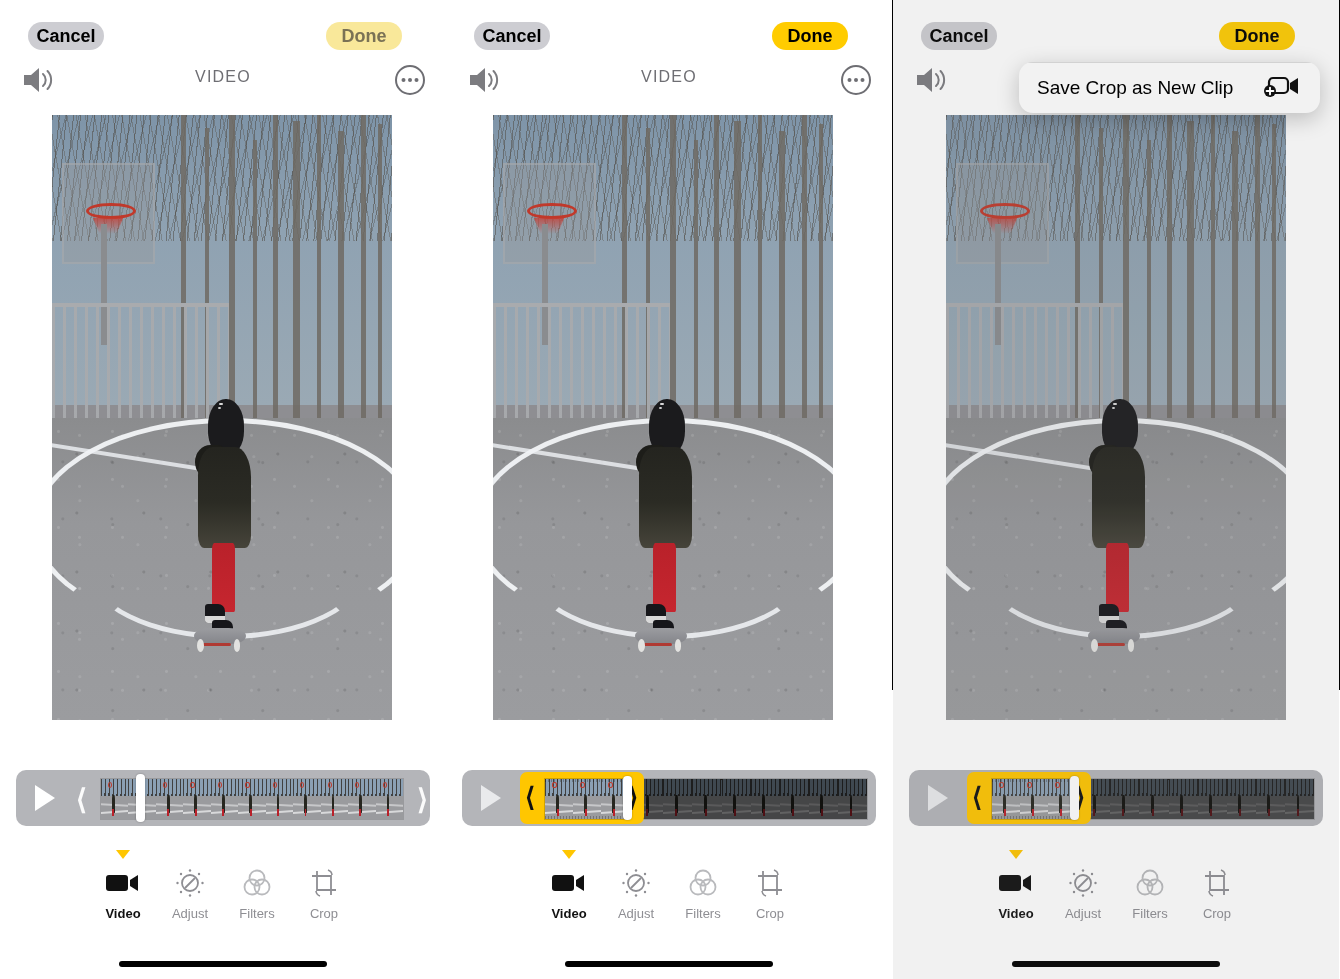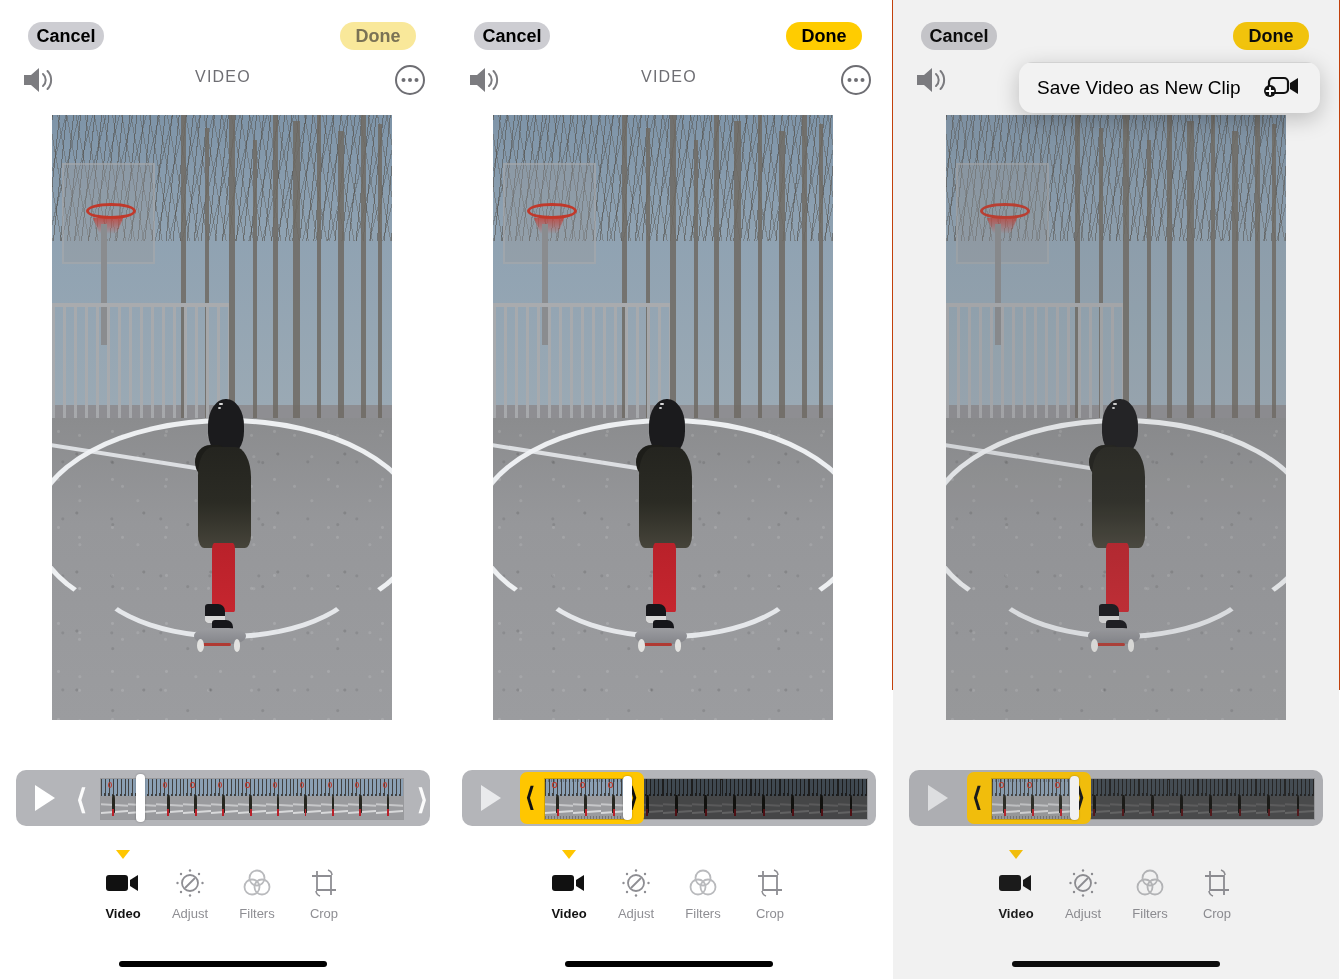--- a/index.html
+++ b/index.html
@@ -1,41 +1,41 @@
 <!DOCTYPE html>
 <html><head>
 <meta charset="utf-8">
 <style>
   html,body{margin:0;padding:0;background:#ffffff;}
   body{
     width:1340px;height:979px;overflow:hidden;
     font-family:"Liberation Sans", sans-serif;
     -webkit-font-smoothing:antialiased;
   }
-  .stage{position:relative;width:1340px;height:690px;background:#c2410c;}
+  .stage{position:relative;width:1340px;height:690px;background:#000000;}
 
   
   .panel{position:absolute;top:0;width:446px;height:979px;background:#fff;}
   .panel.p1{left:0;}
   .panel.p2{left:446px;}
   .panel.p3{left:893px;}
   .panel .dimmer{position:absolute;inset:0;background:rgba(120,120,120,0.10);pointer-events:none;z-index:40;display:none;}
   .panel.dim .dimmer{display:block;}
 
   
   .topbar{position:absolute;left:0;top:0;width:100%;height:58px;}
   .pillbtn{
     position:absolute;border:none;border-radius:16px;
     font-size:18px;font-weight:bold;line-height:1;
     padding:0;cursor:pointer;
     display:flex;align-items:center;justify-content:center;
     font-family:"Liberation Sans", sans-serif;
   }
   .cancel-btn{left:28px;top:22px;width:76px;height:28px;background:#cdcdd2;color:#000;}
-  .done-btn{right:30px;top:22px;width:76px;height:28px;background:#FFCC00;color:#000;}
+  .done-btn{right:44px;top:22px;width:76px;height:28px;background:#FFCC00;color:#000;}
   .done-btn.faded{background:#f9e89a;color:#7a7255;}
 
   
   .subbar{position:absolute;left:0;top:58px;width:100%;height:48px;}
   .speaker{position:absolute;left:20px;top:6px;width:40px;height:32px;}
   .title-video{
     position:absolute;left:0;right:0;top:10px;text-align:center;
     font-size:16px;letter-spacing:1.2px;color:#6e6e73;font-weight:normal;
   }
   .ellipsis-btn{position:absolute;right:20px;top:6px;width:32px;height:32px;cursor:pointer;}
@@ -999,21 +999,21 @@
       </div>
     </div>
 
     <div class="home-ind"></div>
     <div class="dimmer"></div>
   </div>
 
   <div class="ctxmenu">
     <div class="ctx-sep"></div>
     <div class="ctx-item">
-      <span>Save Video as New Clip</span>
+      <span>Save Crop as New Clip</span>
       <span>
         <svg viewBox="0 0 40 26" width="40" height="26" aria-hidden="true">
           <rect x="7" y="5" width="19" height="15" rx="4" fill="none" stroke="#111" stroke-width="2.2"></rect>
           <path d="M28 10 l8 -5 v16 l-8 -5 z" fill="#111"></path>
           <circle cx="8" cy="18" r="6" fill="#111"></circle>
           <path d="M8 14.6 v6.8 M4.6 18 h6.8" stroke="#fff" stroke-width="1.9" stroke-linecap="round"></path>
         </svg>
       </span>
     </div>
   </div>

